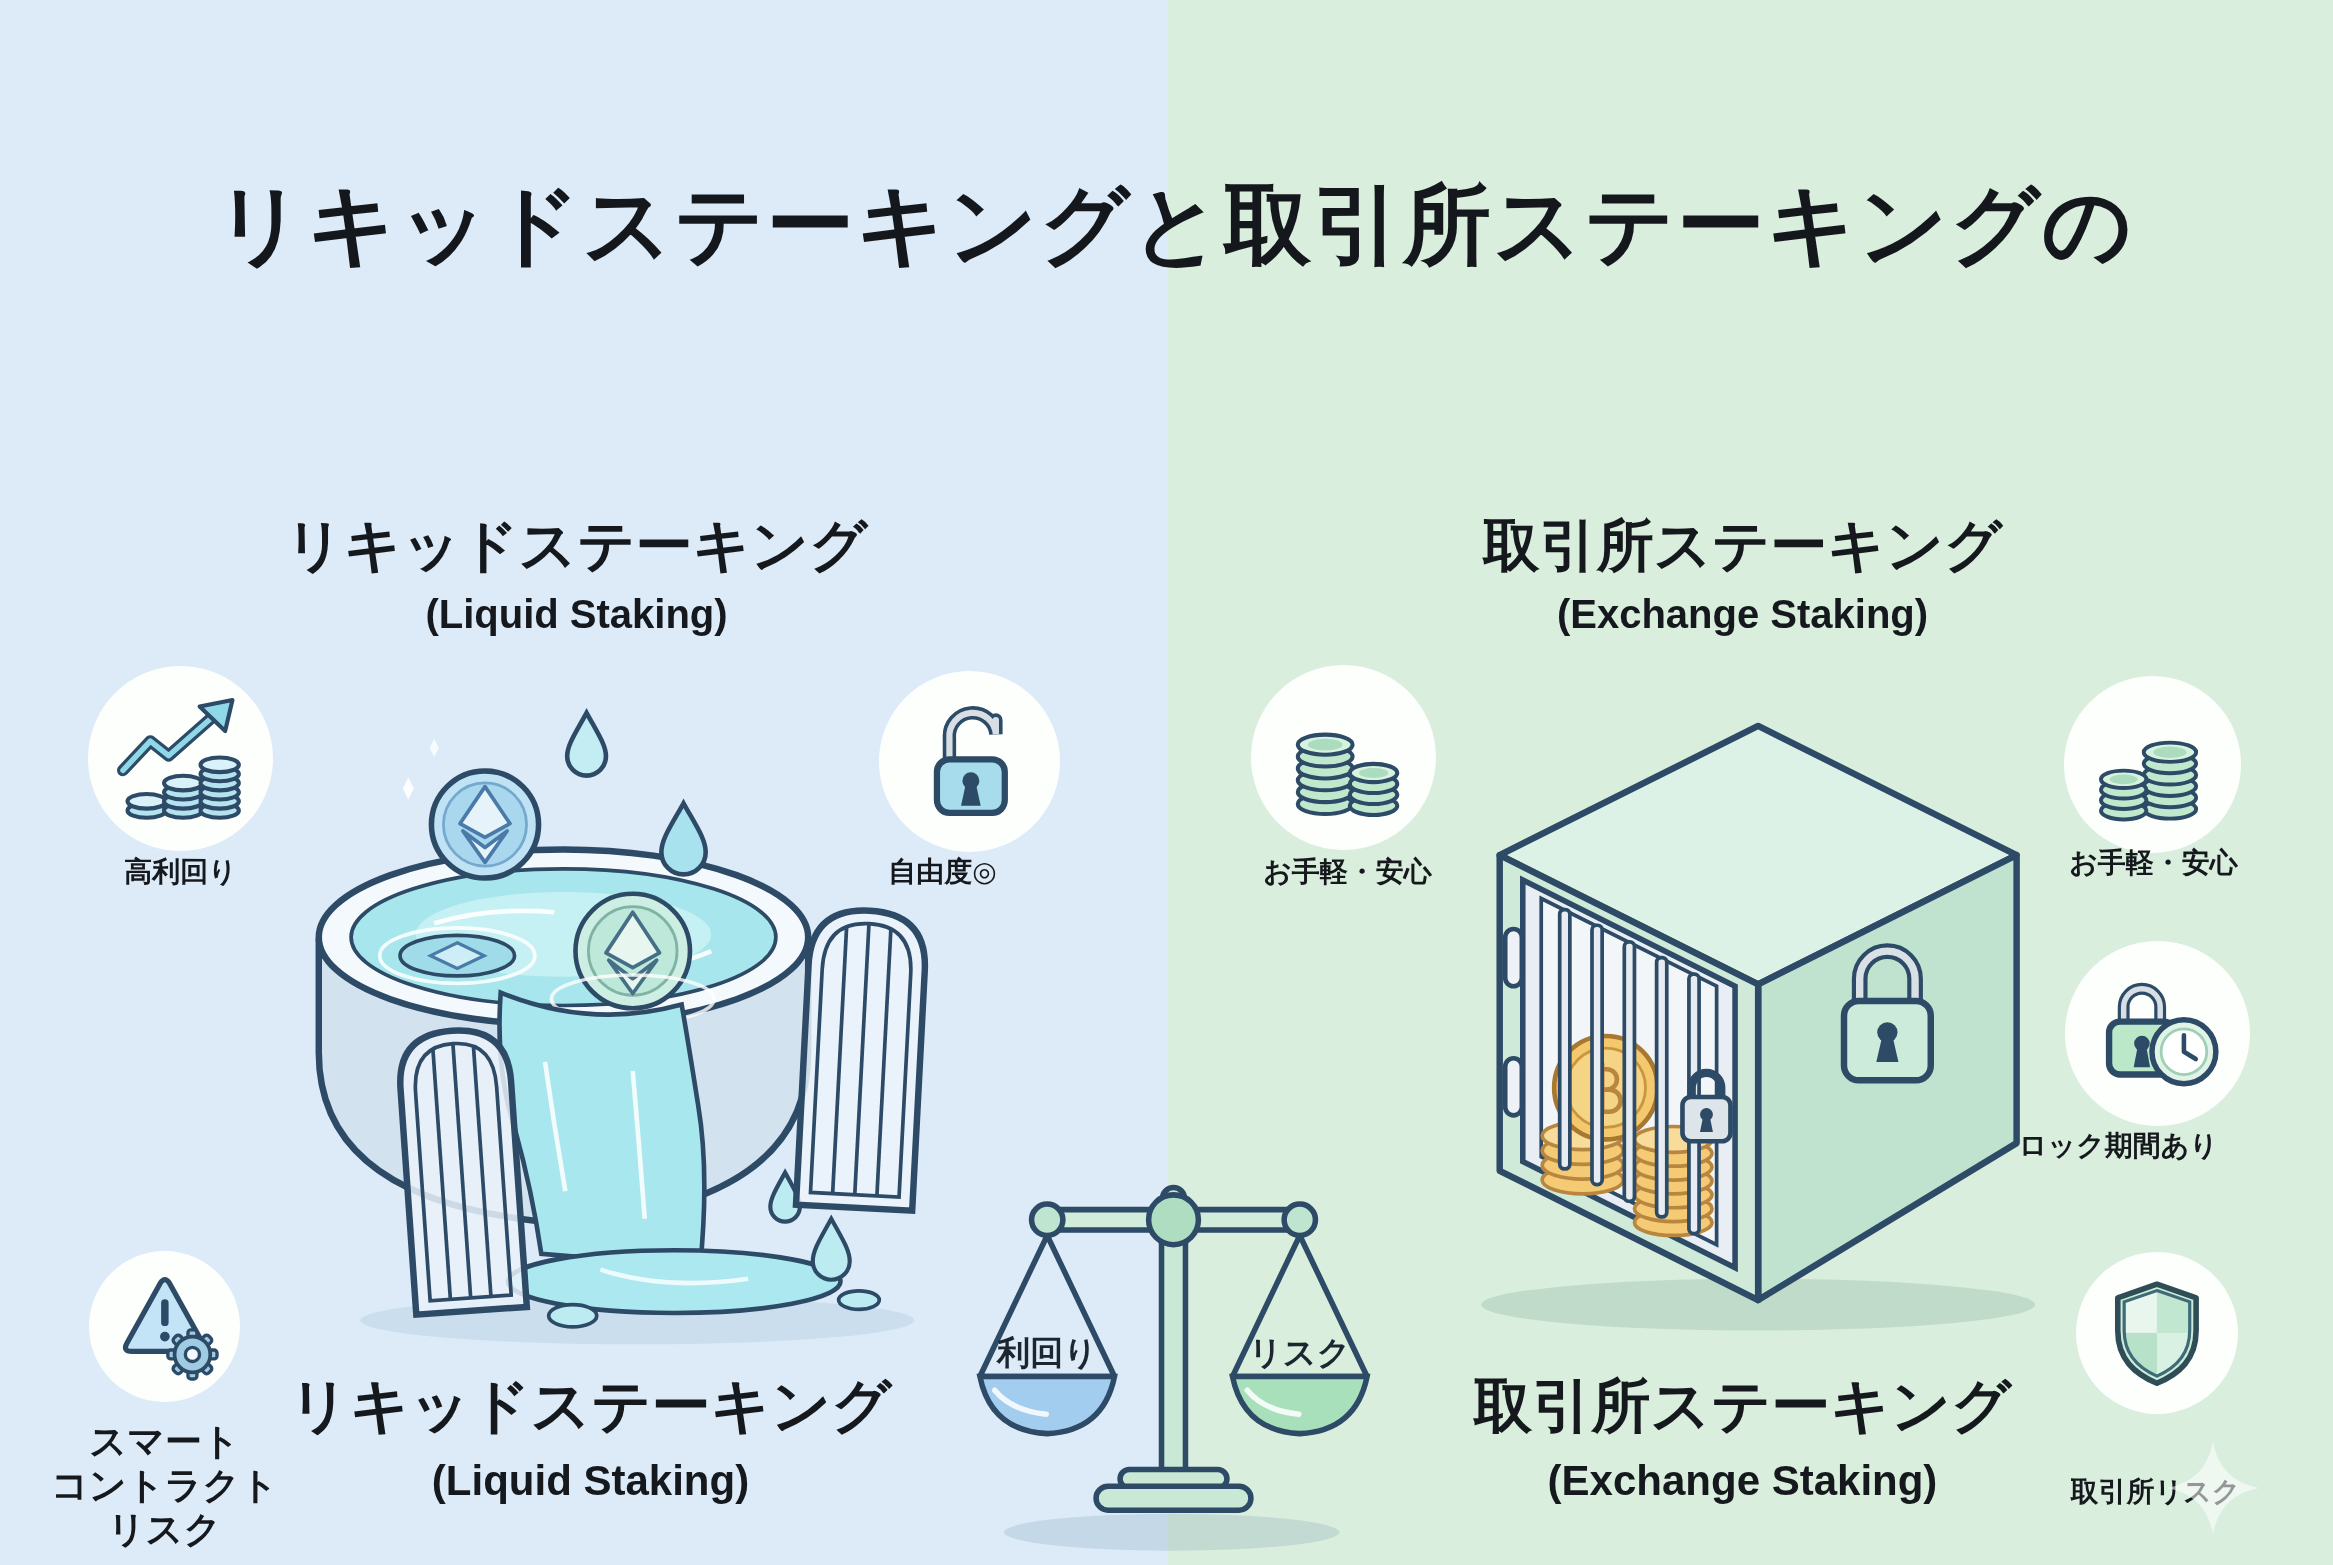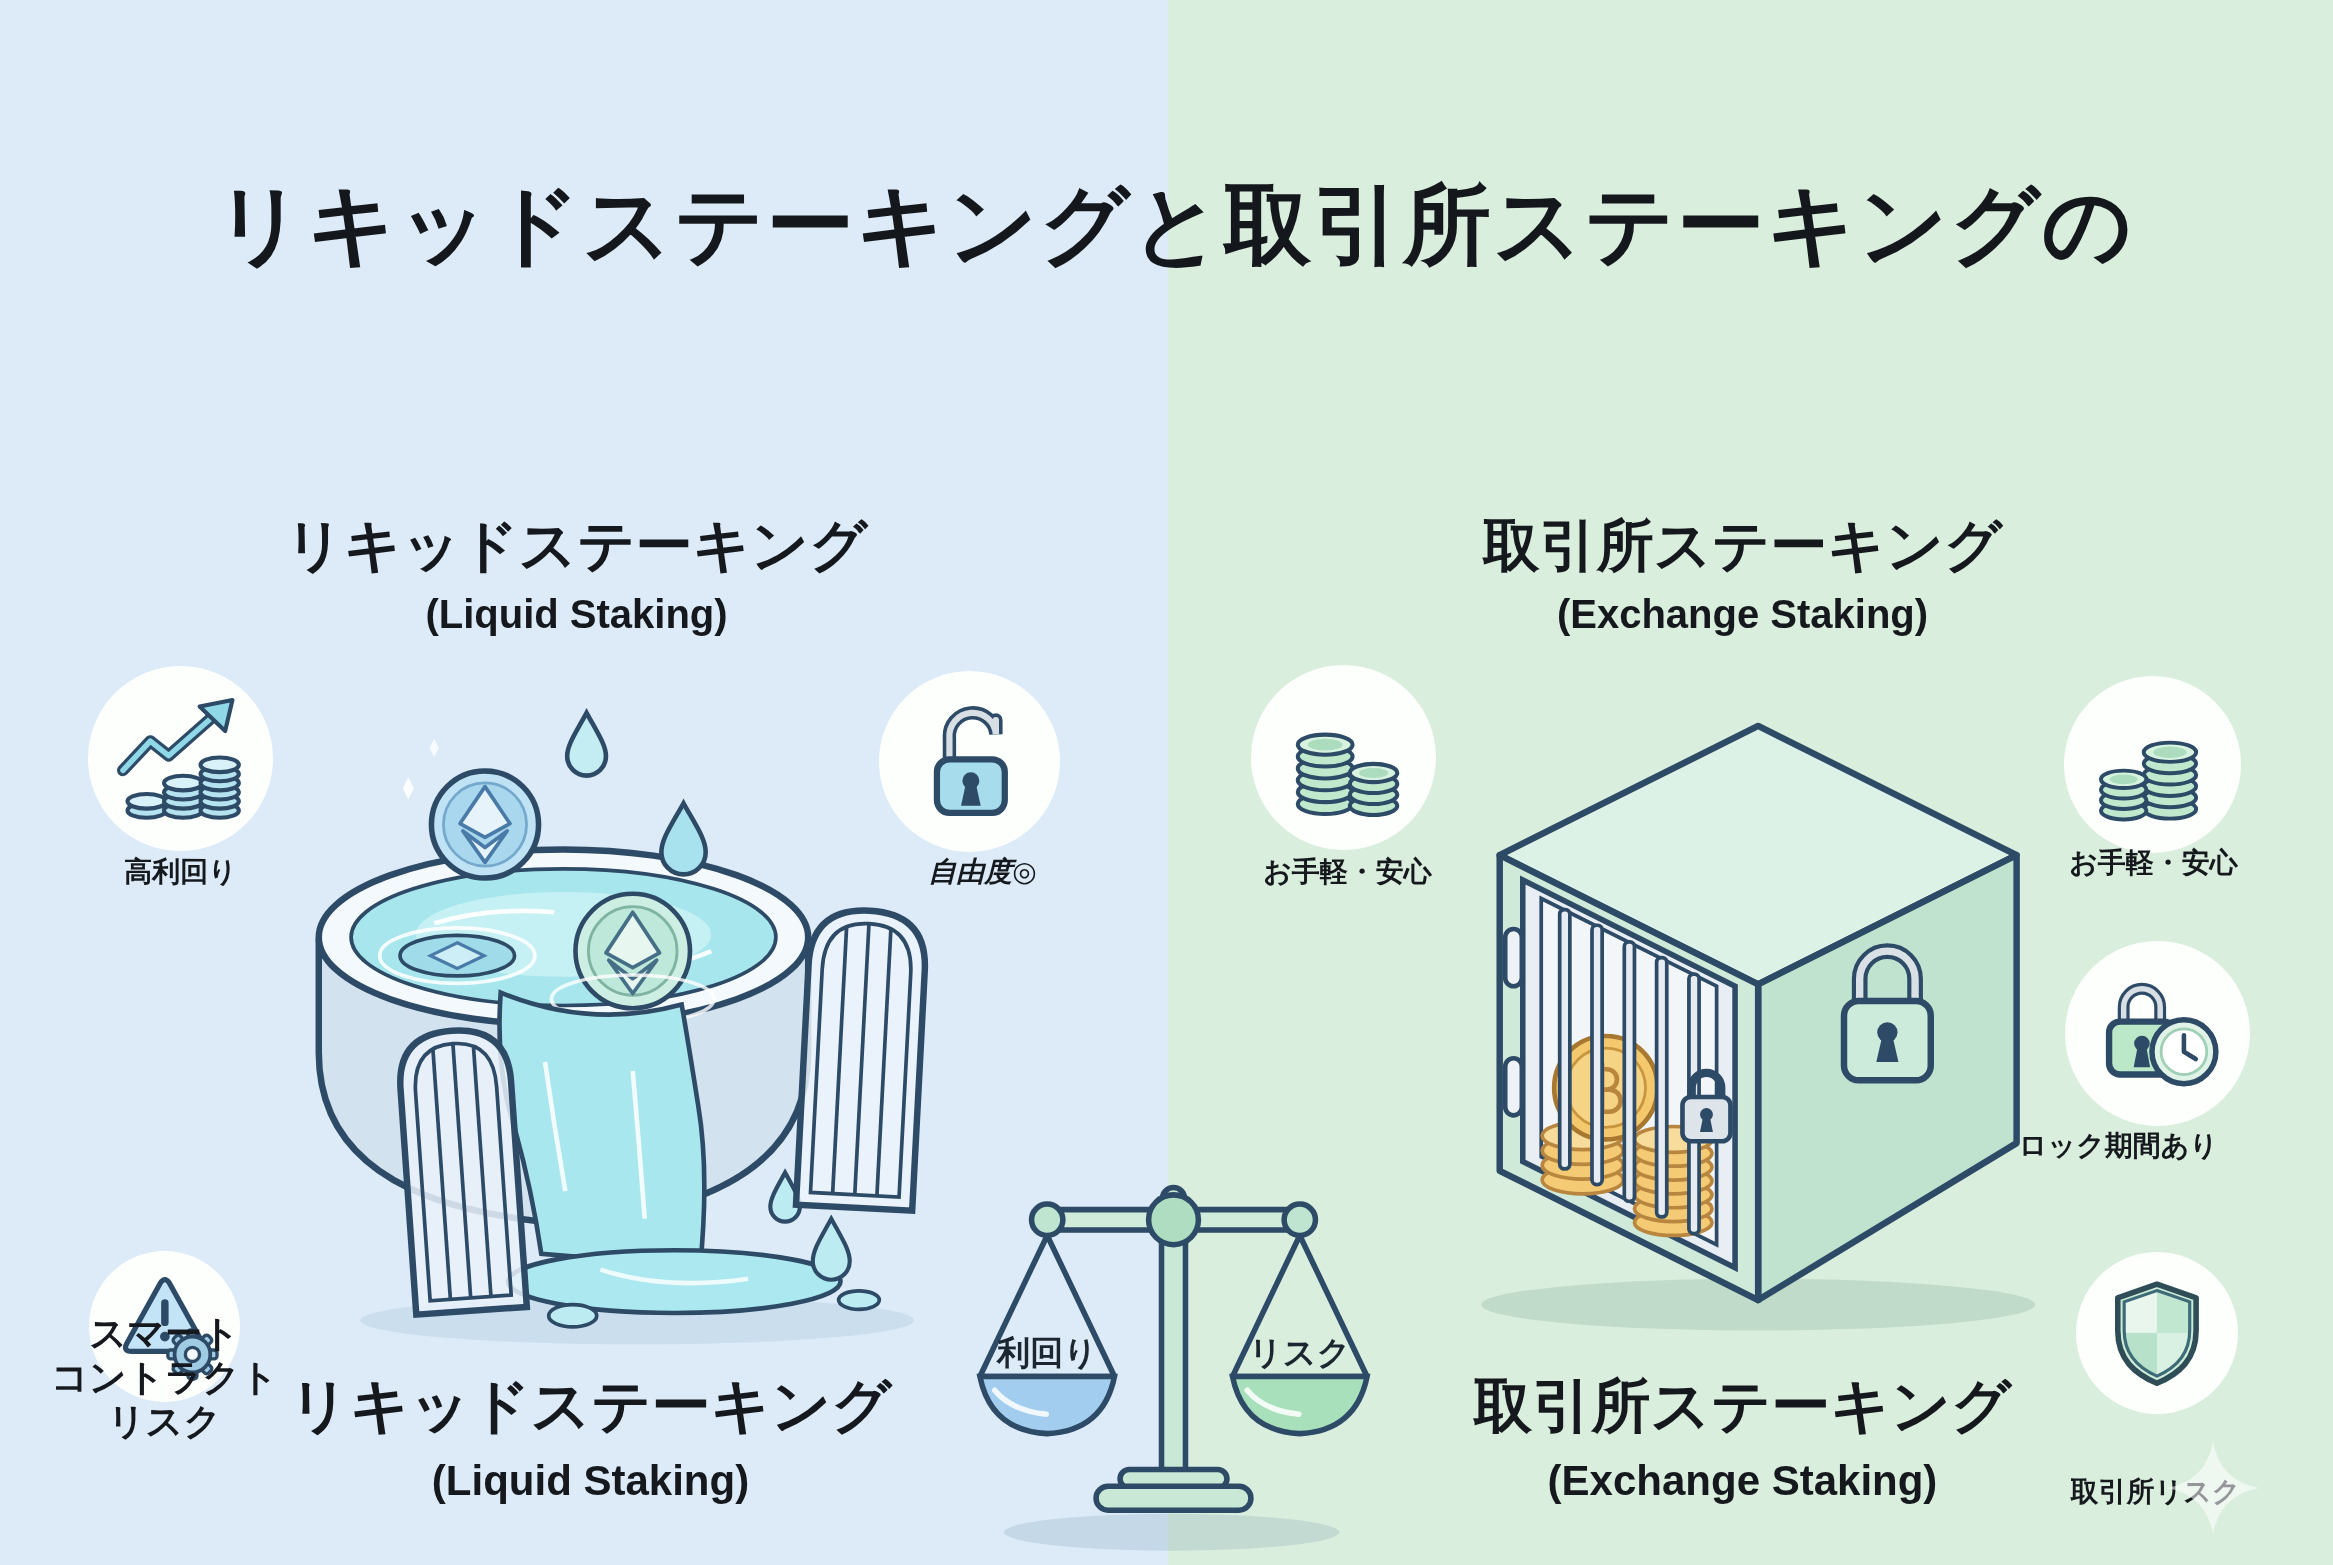--- a/index.html
+++ b/index.html
@@ -82,40 +82,40 @@
 
   <div class="icon-circle" style="left:879px;top:671px;width:181px;height:181px;">
     <svg viewBox="0 0 150 150">
       <path d="M52,72 V48 A26 26 0 0 1 104,44 V28" fill="none" stroke="#2d4a66" stroke-width="15" stroke-linecap="round"></path>
       <path d="M52,72 V48 A26 26 0 0 1 104,44 V28" fill="none" stroke="#d7dee4" stroke-width="7" stroke-linecap="round"></path>
       <rect x="38" y="72" width="76" height="60" rx="14" fill="#a6dcec" stroke="#2d4a66" stroke-width="7"></rect>
       <circle cx="76" cy="96" r="9.5" fill="#2d4a66"></circle>
       <path d="M70,101 L82,101 L87,124 L65,124 Z" fill="#2d4a66"></path>
     </svg>
   </div>
-  <div class="feat-label" style="left:844px;top:856px;width:277px;font-style:italic;">自由度◎</div>
+  <div class="feat-label" style="left:804px;top:856px;width:277px;">自由度◎</div>
 
   <div class="icon-circle" style="left:89px;top:1251px;width:151px;height:151px;">
     <svg viewBox="0 0 150 150">
       <path d="M69,16 Q75,7 81,16 L126,97 Q132,108 119,108 L31,108 Q18,108 24,97 Z" fill="#c3e3f6" stroke="#2d4a66" stroke-width="7" stroke-linejoin="round"></path>
       <rect x="70" y="38" width="10" height="36" rx="5" fill="#2d4a66"></rect>
       <circle cx="75" cy="88" r="6.5" fill="#2d4a66"></circle>
       <g transform="translate(112,112)">
         <g fill="#9fcbe3" stroke="#2d4a66" stroke-width="4.5">
           <rect x="-33" y="-6" width="66" height="12" rx="4"></rect>
           <rect x="-33" y="-6" width="66" height="12" rx="4" transform="rotate(45)"></rect>
           <rect x="-33" y="-6" width="66" height="12" rx="4" transform="rotate(90)"></rect>
           <rect x="-33" y="-6" width="66" height="12" rx="4" transform="rotate(135)"></rect>
         </g>
         <circle r="24" fill="#9fcbe3" stroke="#2d4a66" stroke-width="5"></circle>
         <circle r="9.5" fill="#f4f9fd" stroke="#2d4a66" stroke-width="4.5"></circle>
       </g>
     </svg>
   </div>
-  <div class="feat-label" style="left:26px;top:1312px;width:277px;font-size:37px;line-height:44px;">
+  <div class="feat-label" style="left:26px;top:1420px;width:277px;font-size:37px;line-height:44px;">
     <div>スマート</div>
     <div>コントラクト</div>
     <div>リスク</div>
   </div>
 
   <svg class="scene" style="left:268px;top:674px;width:711px;height:711px;" viewBox="0 0 770 770">
     <ellipse cx="400" cy="700" rx="300" ry="26" fill="rgba(110,155,190,0.16)"></ellipse>
 
     <path d="M55,290 L55,410 Q55,575 320,595 Q585,575 585,410 L585,290 Z" fill="#d3e2ef" stroke="#2d4a66" stroke-width="7"></path>
 

